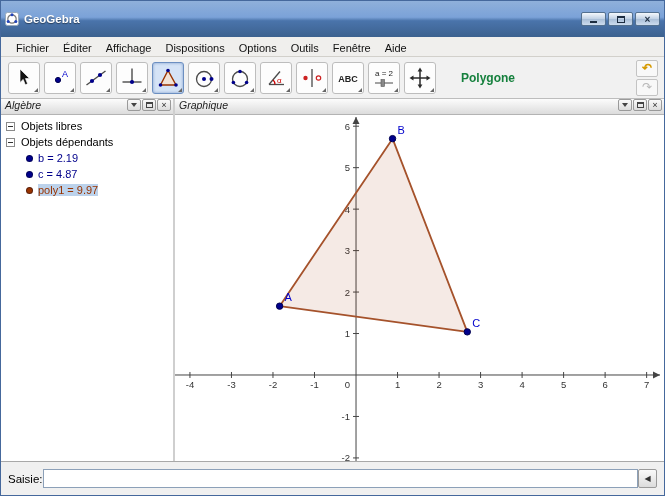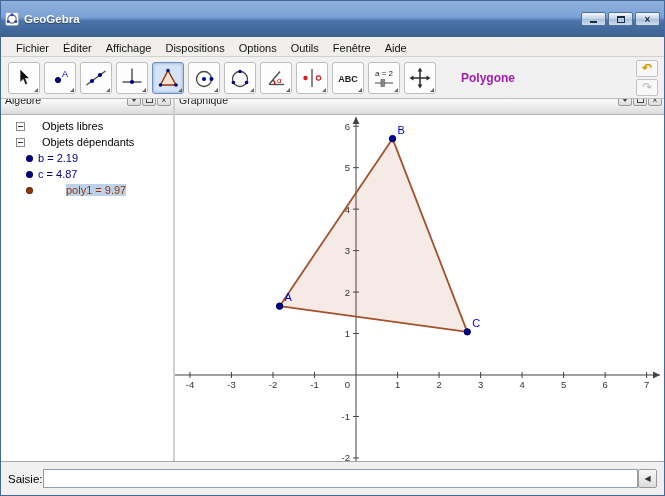--- a/index.html
+++ b/index.html
@@ -32,44 +32,44 @@
   .toolbar { height: 42px; flex: none; background: #f1f1f1; border-bottom: 1px solid #bdbdbd; display: flex; align-items: center; padding: 0 5px; position: relative; }
   .tool-btn {
     width: 32px; height: 32px; background: #fdfdfd; border: 1px solid #bdbdbd; border-radius: 3px;
     margin: 0 2px; position: relative; display: flex; align-items: center; justify-content: center; cursor: pointer;
   }
   .tool-btn.selected { background: #d5e3f6; border-color: #6c8fc1; box-shadow: inset 0 0 3px #7d9cc9; }
   .tool-btn::after {
     content: ""; position: absolute; right: 1px; bottom: 1px;
     border-left: 4px solid transparent; border-bottom: 4px solid #666;
   }
-  .tool-caption { font-weight: bold; font-size: 12px; margin-left: 16px; color: #a21caf; padding-left: 7px; }
+  .tool-caption { font-weight: bold; font-size: 12px; margin-left: 16px; color: #15803d; padding-left: 7px; }
   .history { position: absolute; right: 6px; top: 3px; display: flex; flex-direction: column; gap: 2px; }
   .hist-btn { width: 22px; height: 17px; border: 1px solid #c3c3c3; border-radius: 2px; background: #f8f8f8; font-size: 12px; line-height: 14px; text-align: center; cursor: pointer; }
   .hist-btn.undo { color: #d69a00; font-weight: bold; }
   .hist-btn.redo { color: #b8b8b8; }
   
   .main { flex: 1; display: flex; min-height: 0; background: #fff; }
   .algebra-panel { width: 174px; flex: none; border-right: 2px solid #cfcfcf; display: flex; flex-direction: column; background: #fff; }
   .graphics-panel { flex: 1; display: flex; flex-direction: column; background: #eab308; min-width: 0; }
   .panel-header {
-    height: 16px; flex: none; display: flex; align-items: center; padding: 0 2px 14px 4px;
-    background: linear-gradient(#fcfcfc, #dcdcdc); border-bottom: 1px solid #b3b3b3; font-size: 10.5px; color: #222;
+    height: 16px; flex: none; display: flex; align-items: flex-start; padding: 0 2px 14px 4px;
+    background: linear-gradient(#fcfcfc, #dcdcdc); border-bottom: 1px solid #b3b3b3; font-size: 10.5px; color: #222; font-style: italic;
   }
   .panel-title { flex: 1; }
   .ph-btn {
     width: 14px; height: 12px; border: 1px solid #9a9a9a; border-radius: 2px; margin-left: 1px;
     background: linear-gradient(#fafafa, #dcdcdc); display: flex; align-items: center; justify-content: center;
     font-size: 9px; color: #333; cursor: pointer; line-height: 10px;
   }
   .tri-down { width: 0; height: 0; border-left: 3px solid transparent; border-right: 3px solid transparent; border-top: 4px solid #444; }
   .restore-glyph { width: 7px; height: 6px; border: 1px solid #444; border-top-width: 2px; }
   
   .algebra-body { flex: 1; overflow: hidden; padding-top: 3px; font-size: 11px; }
-  .tree-group { display: flex; align-items: center; height: 16px; padding-left: 15px; gap: 17px; color: #000; }
+  .tree-group { display: flex; align-items: center; height: 16px; padding-left: 5px; gap: 6px; color: #000; }
   .expander { width: 9px; height: 9px; border: 1px solid #8a8a8a; background: #fff; position: relative; flex: none; cursor: pointer; }
   .expander::before { content: ""; position: absolute; left: 1px; top: 3px; width: 5px; height: 1px; background: #333; }
   .tree-item { display: flex; align-items: center; height: 16px; padding-left: 25px; gap: 5px; cursor: default; }
   .bullet { width: 7px; height: 7px; border-radius: 50%; border: 1px solid rgba(0,0,20,.4); flex: none; }
   .item-text { white-space: nowrap; }
   .item-text.selected { background: #bcd2eb; }
   
   .graph-area { flex: 1; position: relative; overflow: hidden; background: #fff; }
   svg.graph { display: block; }
   
@@ -251,21 +251,21 @@
         <div class="tree-item">
           <span class="bullet" style="background-color: rgb(0, 0, 139);"></span>
           <span class="item-text" style="color: rgb(0, 0, 139);">b = 2.19</span>
         </div>
         <div class="tree-item">
           <span class="bullet" style="background-color: rgb(0, 0, 139);"></span>
           <span class="item-text" style="color: rgb(0, 0, 139);">c = 4.87</span>
         </div>
         <div class="tree-item">
           <span class="bullet" style="background-color: rgb(153, 51, 0);"></span>
-          <span class="item-text selected" style="color: rgb(153, 51, 0); margin-left: 28px;">poly1 = 9.97</span>
+          <span class="item-text selected" style="color: rgb(153, 51, 0);">poly1 = 9.97</span>
         </div>
 
       </div>
     </div>
 
     <div class="graphics-panel">
       <div class="panel-header">
         <span class="panel-title">Graphique</span>
         <div class="ph-btn">
             <span class="tri-down"></span>

